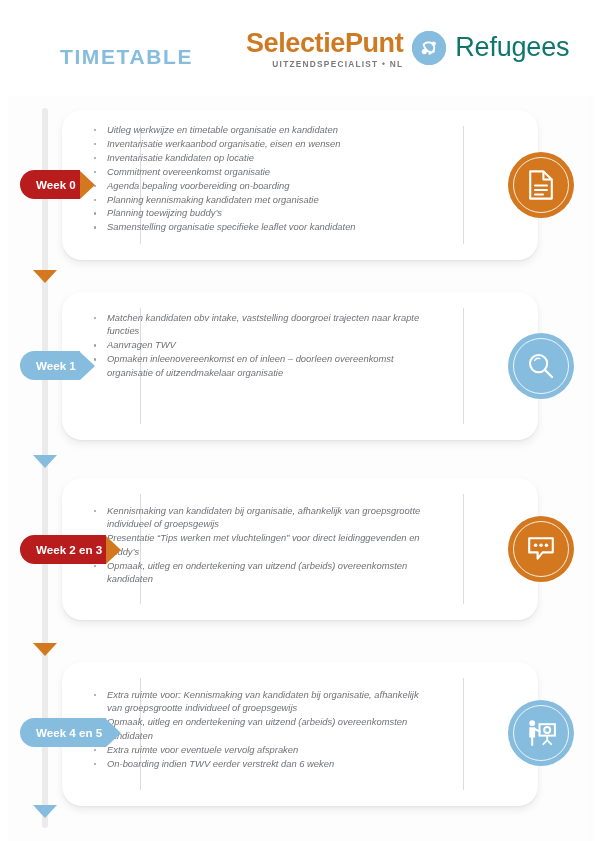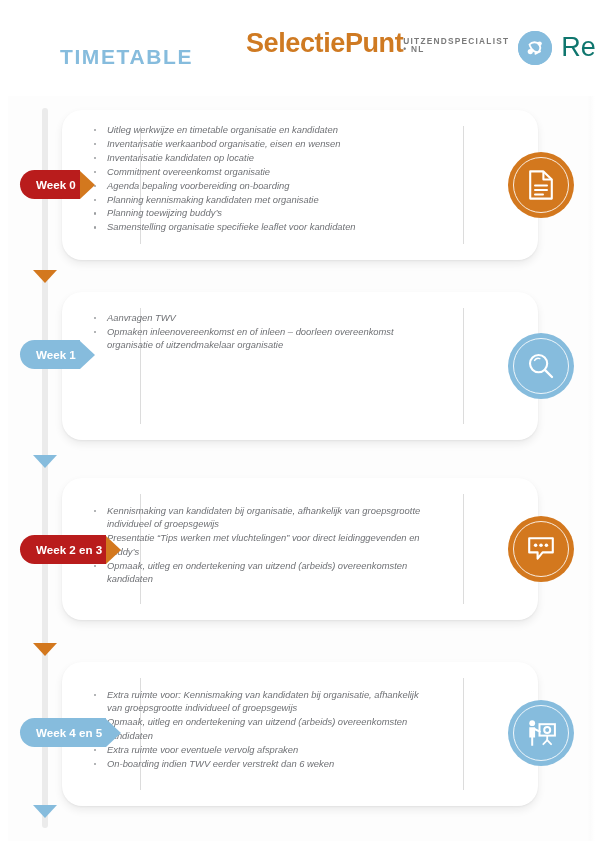--- a/index.html
+++ b/index.html
@@ -57,22 +57,22 @@
   #logo {
     position: absolute;
     left: 246px;
     top: 30px;
     height: 48px;
     display: flex;
     align-items: flex-start;
   }
   .logo-left {
     display: flex;
-    flex-direction: row;
-    align-items: center;
+    flex-direction: column;
+    align-items: flex-end;
     line-height: 1;
   }
   .logo-word {
     font-size: 27px;
     font-weight: bold;
     color: #cf7a22;
     letter-spacing: -0.4px;
     font-family: "Liberation Sans", sans-serif;
   }
   .logo-word .lw-punt { color: #cf7a22; }
@@ -304,25 +304,26 @@
       </svg>
     </div>
   </div>
 
   <div class="row" style="top:292px">
     <div class="card" style="top:0; height:148px;">
       <div class="card-inner"></div>
     </div>
 
     <ul class="bullets" style="top:19px;">
+      <li>Matchen kandidaten obv intake, vaststelling doorgroei trajecten naar krapte functies</li>
       <li>Aanvragen TWV</li>
       <li>Opmaken inleenovereenkomst en of inleen – doorleen overeenkomst organisatie of uitzendmakelaar organisatie</li>
     </ul>
 
-    <div class="week-badge blue" style="top:48px">
+    <div class="week-badge blue" style="top:59px">
       <div class="body">Week 1</div>
       <div class="tip"></div>
     </div>
 
     <div class="circle-icon blue" style="top:41px">
       <svg width="30" height="30" viewBox="0 0 30 30" aria-hidden="true">
         <circle cx="12.6" cy="12.6" r="8.6" fill="none" stroke="#fff" stroke-width="2.1"></circle>
         <path d="M8.6 9.4 C 9.8 7.6, 12 7, 13.8 7.6" fill="none" stroke="#fff" stroke-width="1.5" stroke-linecap="round"></path>
         <line x1="18.9" y1="18.9" x2="26" y2="26" stroke="#fff" stroke-width="2.3" stroke-linecap="round"></line>
       </svg>

